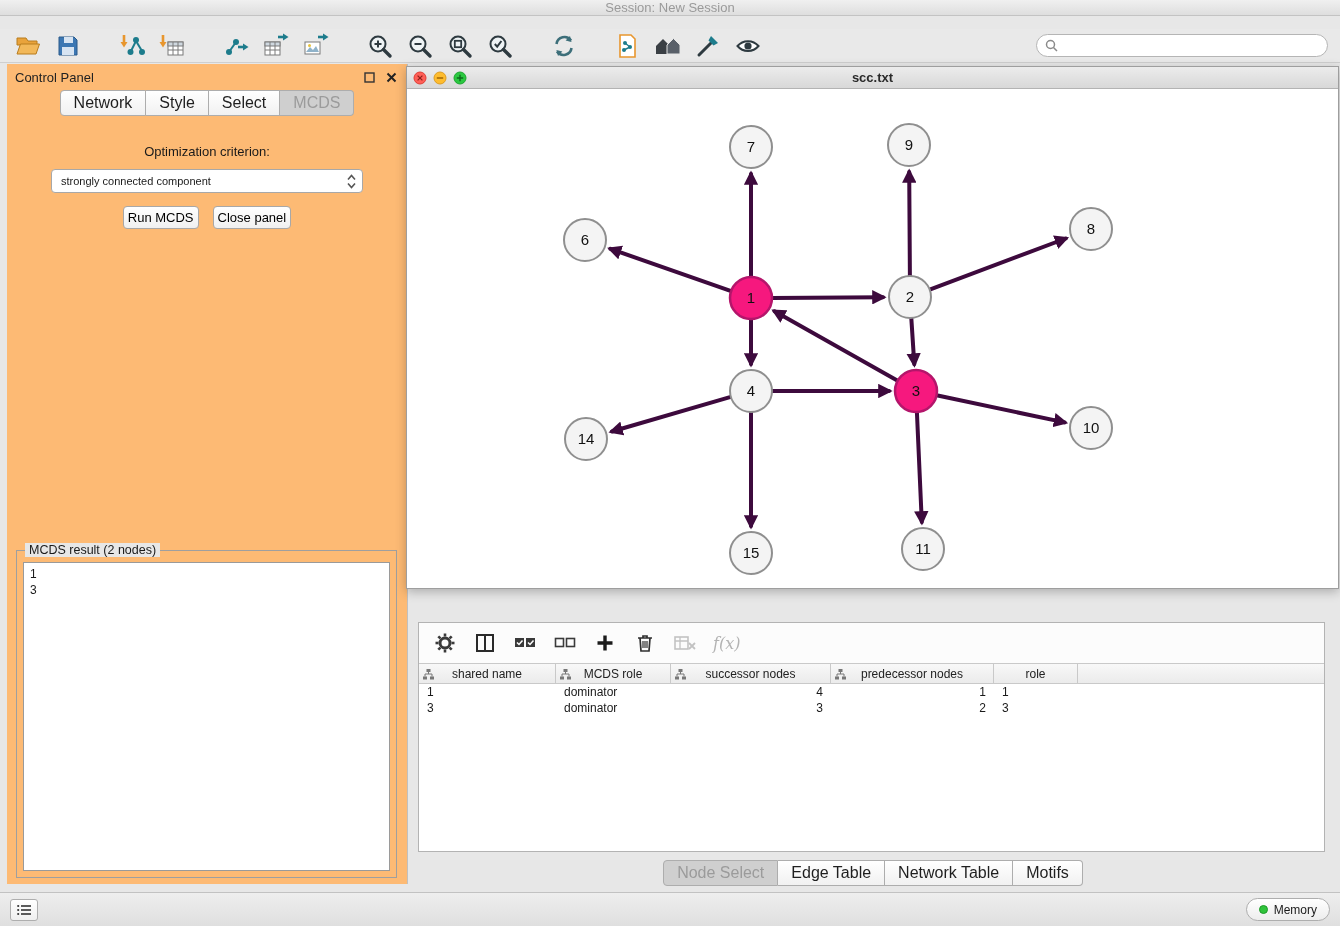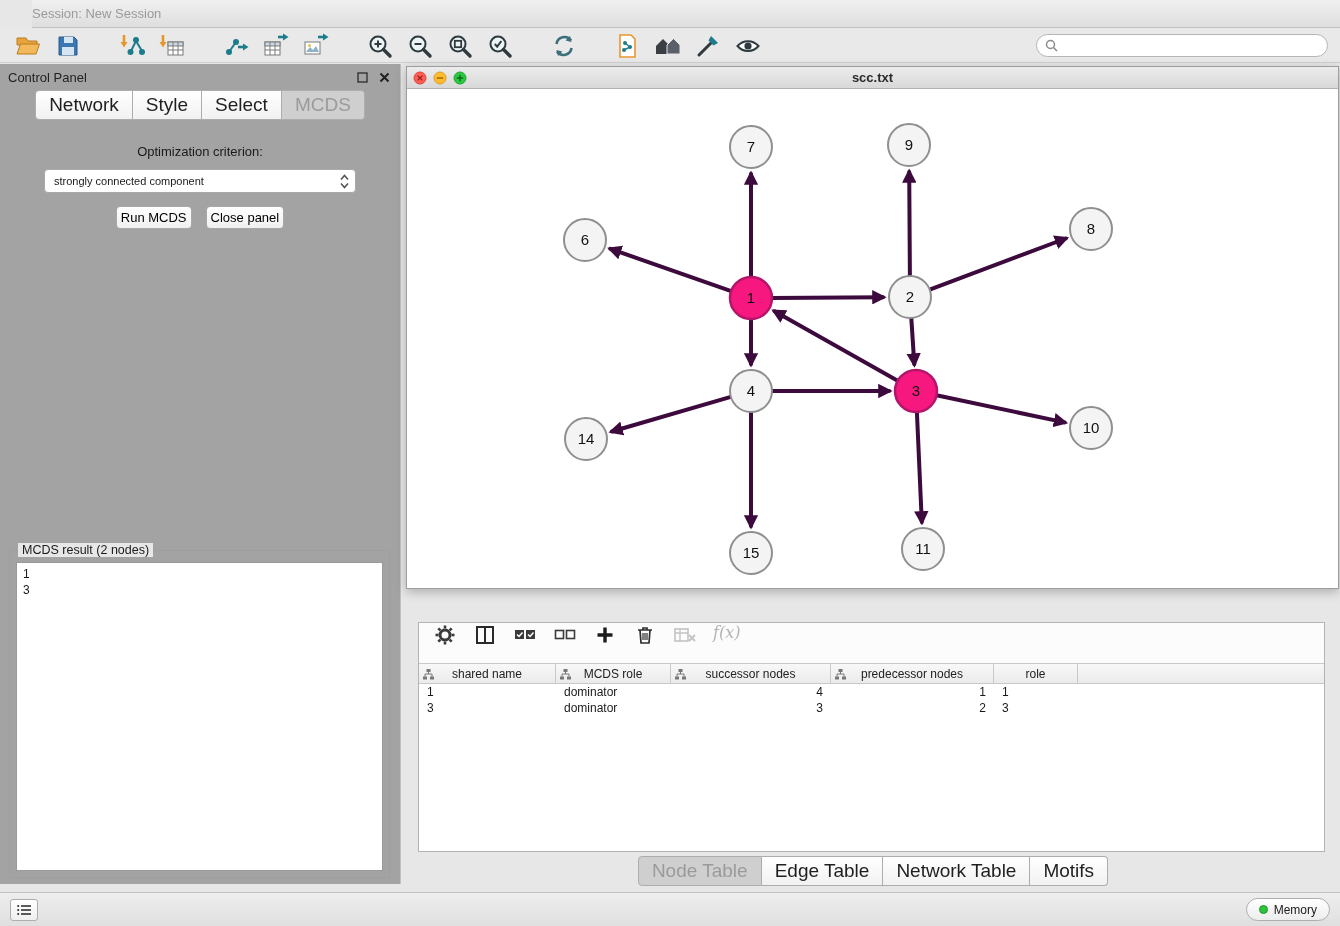--- a/index.html
+++ b/index.html
@@ -4,23 +4,23 @@
 <style>
   * { box-sizing: border-box; }
   html,body { margin:0; padding:0; }
   body {
     width:1340px; height:926px; position:relative; overflow:hidden;
     background:#e7e7e7; font-family:"Liberation Sans", sans-serif; color:#1a1a1a;
     -webkit-font-smoothing:antialiased;
   }
   
   .titlebar {
-    position:absolute; left:0; top:0; right:0; height:28px;
+    position:absolute; left:0; top:0; right:0; height:16px;
     background:linear-gradient(#f0f0f0,#dedede); border-bottom:1px solid #c3c3c3;
-    display:flex; align-items:center; margin-left:32px;
+    display:flex; align-items:center; justify-content:center;
   }
   .wtitle { font-size:13px; color:#9a9a9a; }
   
   .toolbar {
     position:absolute; left:0; top:29px; right:0; height:34px;
     display:flex; align-items:center; padding:0 12px; gap:8px;
     border-bottom:1px solid #cfcfcf; background:#e9e9e9;
   }
   .ticon { width:32px; height:30px; display:flex; align-items:center; justify-content:center; border-radius:4px; }
   .tgap { width:16px; }
@@ -31,29 +31,29 @@
   .searchbox input { border:none; outline:none; flex:1; font-size:12px; font-family:"Liberation Sans",sans-serif; background:transparent; }
   
   .panel-head { display:flex; align-items:center; padding:0 8px; height:26px; }
   .panel-title { font-size:13px; color:#222; }
   .panel-head .spacer { flex:1; }
   .miniicon { width:16px; height:16px; display:flex; align-items:center; justify-content:center; margin-left:6px; cursor:default; }
   
   .tabs { display:flex; justify-content:center; }
   .tab {
     border:1px solid #adadad; border-left:none; background:linear-gradient(#ffffff,#f1f1f1);
-    padding:3px 13px; font-size:19px; color:#1f1f1f; white-space:nowrap;
+    padding:3px 13px; font-size:16px; color:#1f1f1f; white-space:nowrap;
   }
   .tab:first-child { border-left:1px solid #adadad; border-radius:4px 0 0 4px; }
   .tab:last-child { border-radius:0 4px 4px 0; }
   .tab.active { background:#cfcfcf; color:#9b9b9b; }
   
   #control-panel {
-    position:absolute; left:0; top:64px; width:401px; height:820px;
-    background:#a3a3a3; border-right:1px solid #c0c0c0;
+    position:absolute; left:7px; top:64px; width:401px; height:820px;
+    background:#fdba74; border-right:1px solid #c0c0c0;
   }
   .cp-content { position:absolute; left:0; right:0; top:56px; bottom:0; }
   .opt-label { text-align:center; font-size:13px; margin-top:24px; }
   .dropdown {
     margin:10px auto 0; width:312px; height:24px; background:#fff;
     border:1px solid #a8a8a8; border-radius:4px; display:flex; align-items:center; padding:0 6px 0 9px;
     font-size:11px;
   }
   .dropdown .dval { flex:1; }
   .btnrow { display:flex; justify-content:center; gap:14px; margin-top:13px; }
@@ -78,21 +78,21 @@
   }
   .net-title { position:absolute; left:0; right:0; text-align:center; font-size:13px; font-weight:bold; color:#2a2a2a; }
   #graph-svg { display:block; }
   #graph-svg text { font-family:"Liberation Sans",sans-serif; }
   
   #table-panel { position:absolute; left:406px; top:594px; width:934px; height:296px; }
   .table-box {
     position:absolute; left:12px; right:15px; top:28px; bottom:38px;
     border:1px solid #b3b3b3; background:#fff; display:flex; flex-direction:column;
   }
-  .tb-toolbar { height:40px; display:flex; gap:16px; padding:0 14px; background:#fcfcfc; }
+  .tb-toolbar { height:40px; display:flex; align-items:center; gap:16px; padding:0 14px; background:#fcfcfc; }
   .tbicon { width:24px; height:24px; display:flex; align-items:center; justify-content:center; }
   .fx { font-family:"DejaVu Serif", serif; font-style:italic; font-size:16px; color:#b3b3b3; }
   .thead {
     height:21px; display:flex; background:linear-gradient(#f8f8f8,#ebebeb);
     border-top:1px solid #c9c9c9; border-bottom:1px solid #c9c9c9; flex:none;
   }
   .hcell {
     position:relative; display:flex; align-items:center; justify-content:center;
     border-right:1px solid #c9c9c9; font-size:12px; color:#222;
   }
@@ -484,21 +484,21 @@
         <div class="trow">
           <div class="tcell" style="width: 137px; text-align: left;">3</div>
           <div class="tcell" style="width: 115px; text-align: left;">dominator</div>
           <div class="tcell" style="width: 160px; text-align: right;">3</div>
           <div class="tcell" style="width: 163px; text-align: right;">2</div>
           <div class="tcell" style="width: 84px; text-align: left;">3</div>
         </div>
       </div>
   </div>
   <div class="tp-tabs tabs">
-    <div class="tab active">Node Table</div>
+    <div class="tab active">Node Select</div>
     <div class="tab">Edge Table</div>
     <div class="tab">Network Table</div>
     <div class="tab">Motifs</div>
   </div>
 </div>
 
 <div id="status-bar">
   <div class="sq-btn">
     <svg width="15" height="12" viewBox="0 0 15 12">
       <g stroke="#333" stroke-width="1.6">

